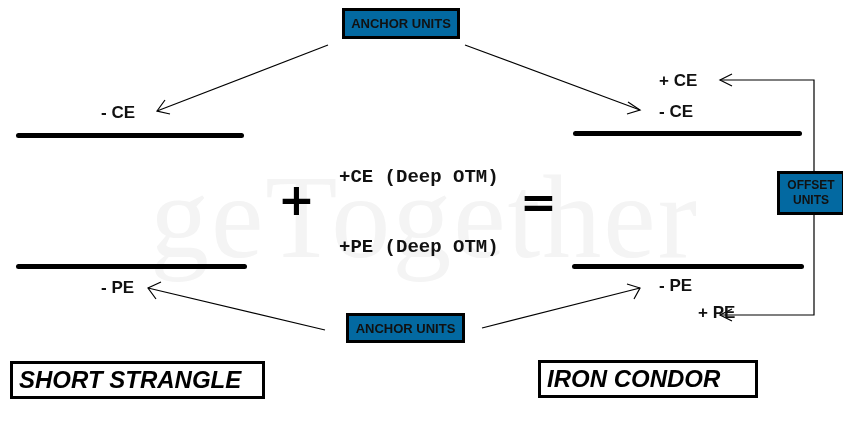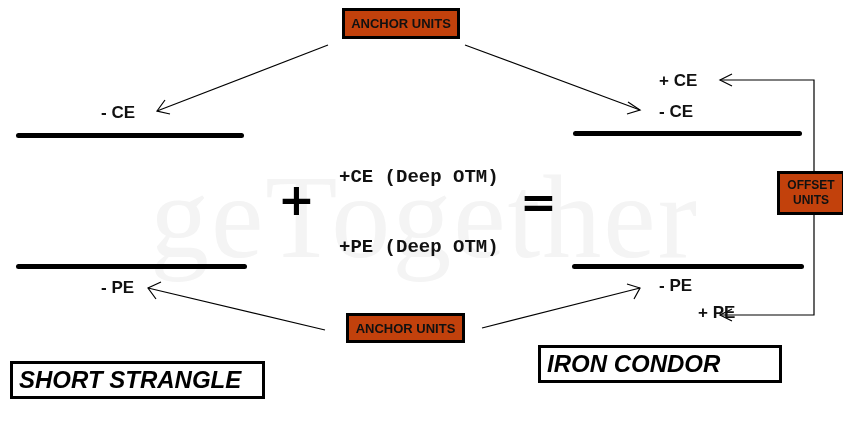--- a/index.html
+++ b/index.html
@@ -4,21 +4,21 @@
   <style>
     html, body { margin: 0; padding: 0; background: #ffffff; }
     body { width: 843px; height: 426px; position: relative; overflow: hidden;
            font-family: "DejaVu Sans", "Liberation Sans", sans-serif; color: #111111; }
     .watermark { position: absolute; left: 150px; top: 150px; font-size: 118px; color: #f4f4f4;
                  font-family: Liberation Serif, serif; letter-spacing: 2px; white-space: nowrap;
                  pointer-events: none; user-select: none; }
     .leg { position: absolute; font-weight: bold; font-size: 17px; white-space: nowrap;
            font-family: Liberation Sans, sans-serif; color: #111; }
     .bar { position: absolute; height: 5px; background: #000; border-radius: 3px; }
-    .boxlabel { position: absolute; border: 3px solid #000; background: #c2410c; font-weight: bold;
+    .boxlabel { position: absolute; border: 3px solid #000; background: #0369a1; font-weight: bold;
                 font-family: "Liberation Sans", sans-serif; font-size: 13px; text-align: center;
                 box-sizing: border-box; color: #111; display: flex; align-items: center; justify-content: center; }
     .opsign { position: absolute; font-weight: bold; font-family: "DejaVu Sans", sans-serif; color: #000; }
     .midtxt { position: absolute; font-weight: bold; font-size: 19px; white-space: nowrap;
               font-family: Liberation Mono, monospace; color: #111; }
     .title { position: absolute; border: 3px solid #000; background: #fff; box-sizing: border-box;
              font-weight: bold; font-style: italic; font-size: 24px; font-family: "Liberation Sans", sans-serif;
              display: flex; align-items: center; padding-left: 6px; color: #000; white-space: nowrap; }
     svg.arrows { position: absolute; left: 0; top: 0; width: 843px; height: 426px; }
   </style>
@@ -68,13 +68,13 @@
 <div class="leg" style="left:659px; top:303px;margin-left:39px;">+ PE</div>
 
 <div class="boxlabel" style="left:777px; top:171px; width:68px; height:44px; flex-direction:column; font-size:12px; line-height:15px;">
   <span>OFFSET</span>
   <span>UNITS</span>
 </div>
 
 <div class="boxlabel" style="left:346px; top:313px; width:119px; height:30px;">ANCHOR UNITS</div>
 
 <div class="title" style="left:10px; top:361px; width:255px; height:38px;">SHORT STRANGLE</div>
-<div class="title" style="left:538px; top:345px; width:244px; height:38px;">IRON CONDOR</div>
+<div class="title" style="left:538px; top:360px; width:220px; height:38px;">IRON CONDOR</div>
 
 </body></html>

